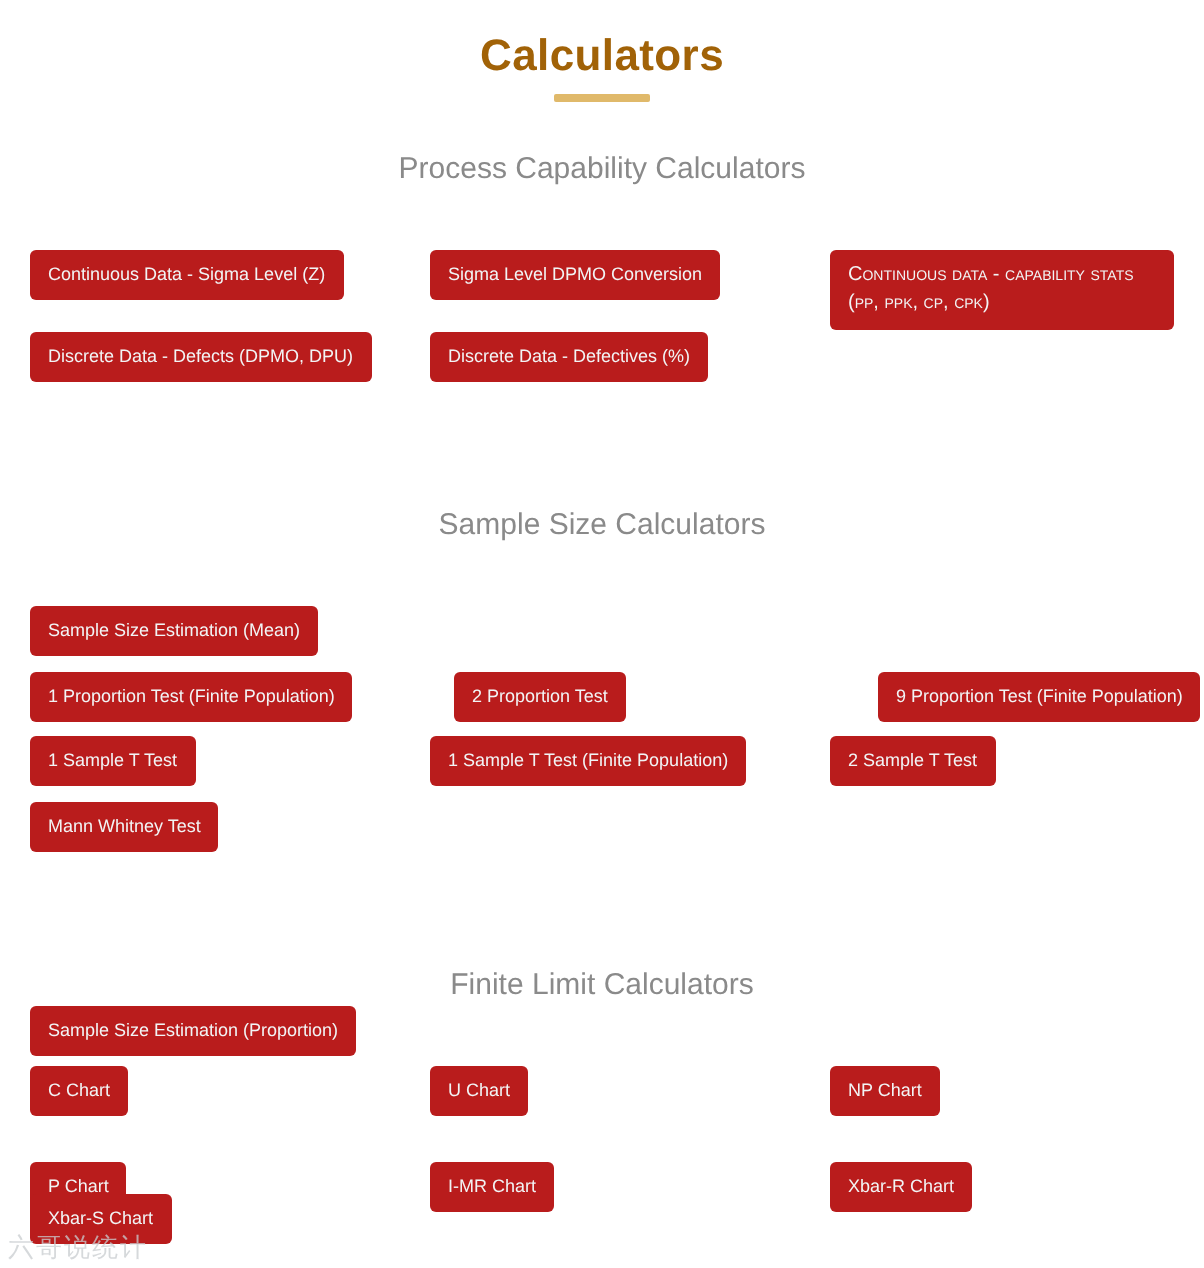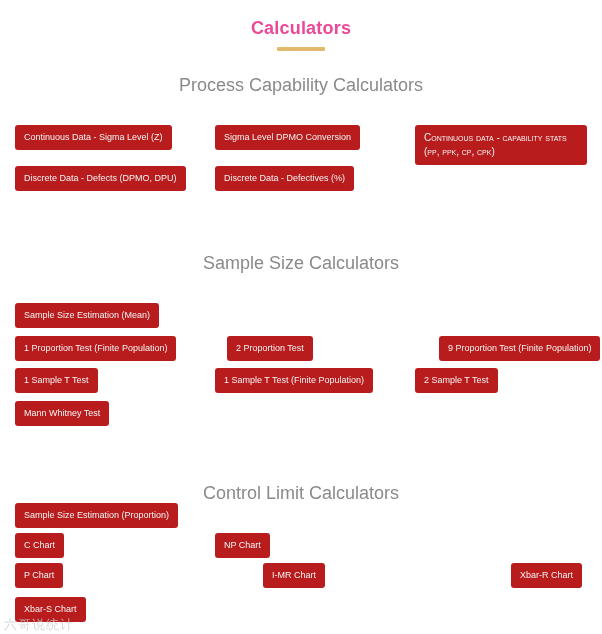--- a/index.html
+++ b/index.html
@@ -21,41 +21,41 @@
     width: 602px;
     height: 634px;
   }
 
   
   .page-title-wrap {
     text-align: center;
     padding-top: 15px;
   }
   .page-title {
-    font-size: 18px;
+    font-size: 22px;
     font-weight: bold;
-    color: #ec4899;
+    color: #a16207;
     letter-spacing: 0.2px;
     line-height: 26px;
   }
   .title-rule {
     width: 48px;
     height: 4px;
     background: #e0b96a;
     margin: 6px auto 0 auto;
     border-radius: 1px;
   }
 
   
   .section {
     margin-top: 0;
   }
   .section-title {
     text-align: center;
-    font-size: 18px;
+    font-size: 15px;
     color: #8a8a8a;
     font-weight: normal;
     line-height: 20px;
   }
 
   
   .grid {
     position: relative;
     padding-left: 15px;
     padding-right: 10px;
@@ -160,27 +160,28 @@
             <div class="cell"><button class="btn">1 Sample T Test (Finite Population)</button></div>
             <div class="cell wide"><button class="btn">2 Sample T Test</button></div>
           </div>
           <div class="row" style="position: absolute; left: 15px; right: 8px; top: 148px;">
             <div class="cell"><button class="btn">Mann Whitney Test</button></div>
             <div class="cell wide"></div>
           </div>
         </div>
       </div>
       <div class="section" style="position: absolute; left: 0px; right: 0px; top: 483px;">
-        <div class="section-title">Control Limit Calculators</div>
+        <div class="section-title">Finite Limit Calculators</div>
         <div class="grid" style="position: absolute; left: 0px; right: 0px; top: 0px;">
           <div class="row" style="position: absolute; left: 15px; right: 8px; top: 50px;">
             <div class="cell"><button class="btn">C Chart</button></div>
+            <div class="cell"><button class="btn">U Chart</button></div>
             <div class="cell wide"><button class="btn">NP Chart</button></div>
           </div>
-          <div class="row" style="position: absolute; left: 15px; right: 8px; top: 80px; gap: 48px;">
+          <div class="row" style="position: absolute; left: 15px; right: 8px; top: 98px;">
             <div class="cell"><button class="btn">P Chart</button></div>
             <div class="cell"><button class="btn">I-MR Chart</button></div>
             <div class="cell wide"><button class="btn">Xbar-R Chart</button></div>
           </div>
           <div class="row" style="position: absolute; left: 15px; right: 8px; top: 114px;">
             <div class="cell"><button class="btn">Xbar-S Chart</button></div>
             <div class="cell"></div>
             <div class="cell wide"></div>
           </div>
         </div>

